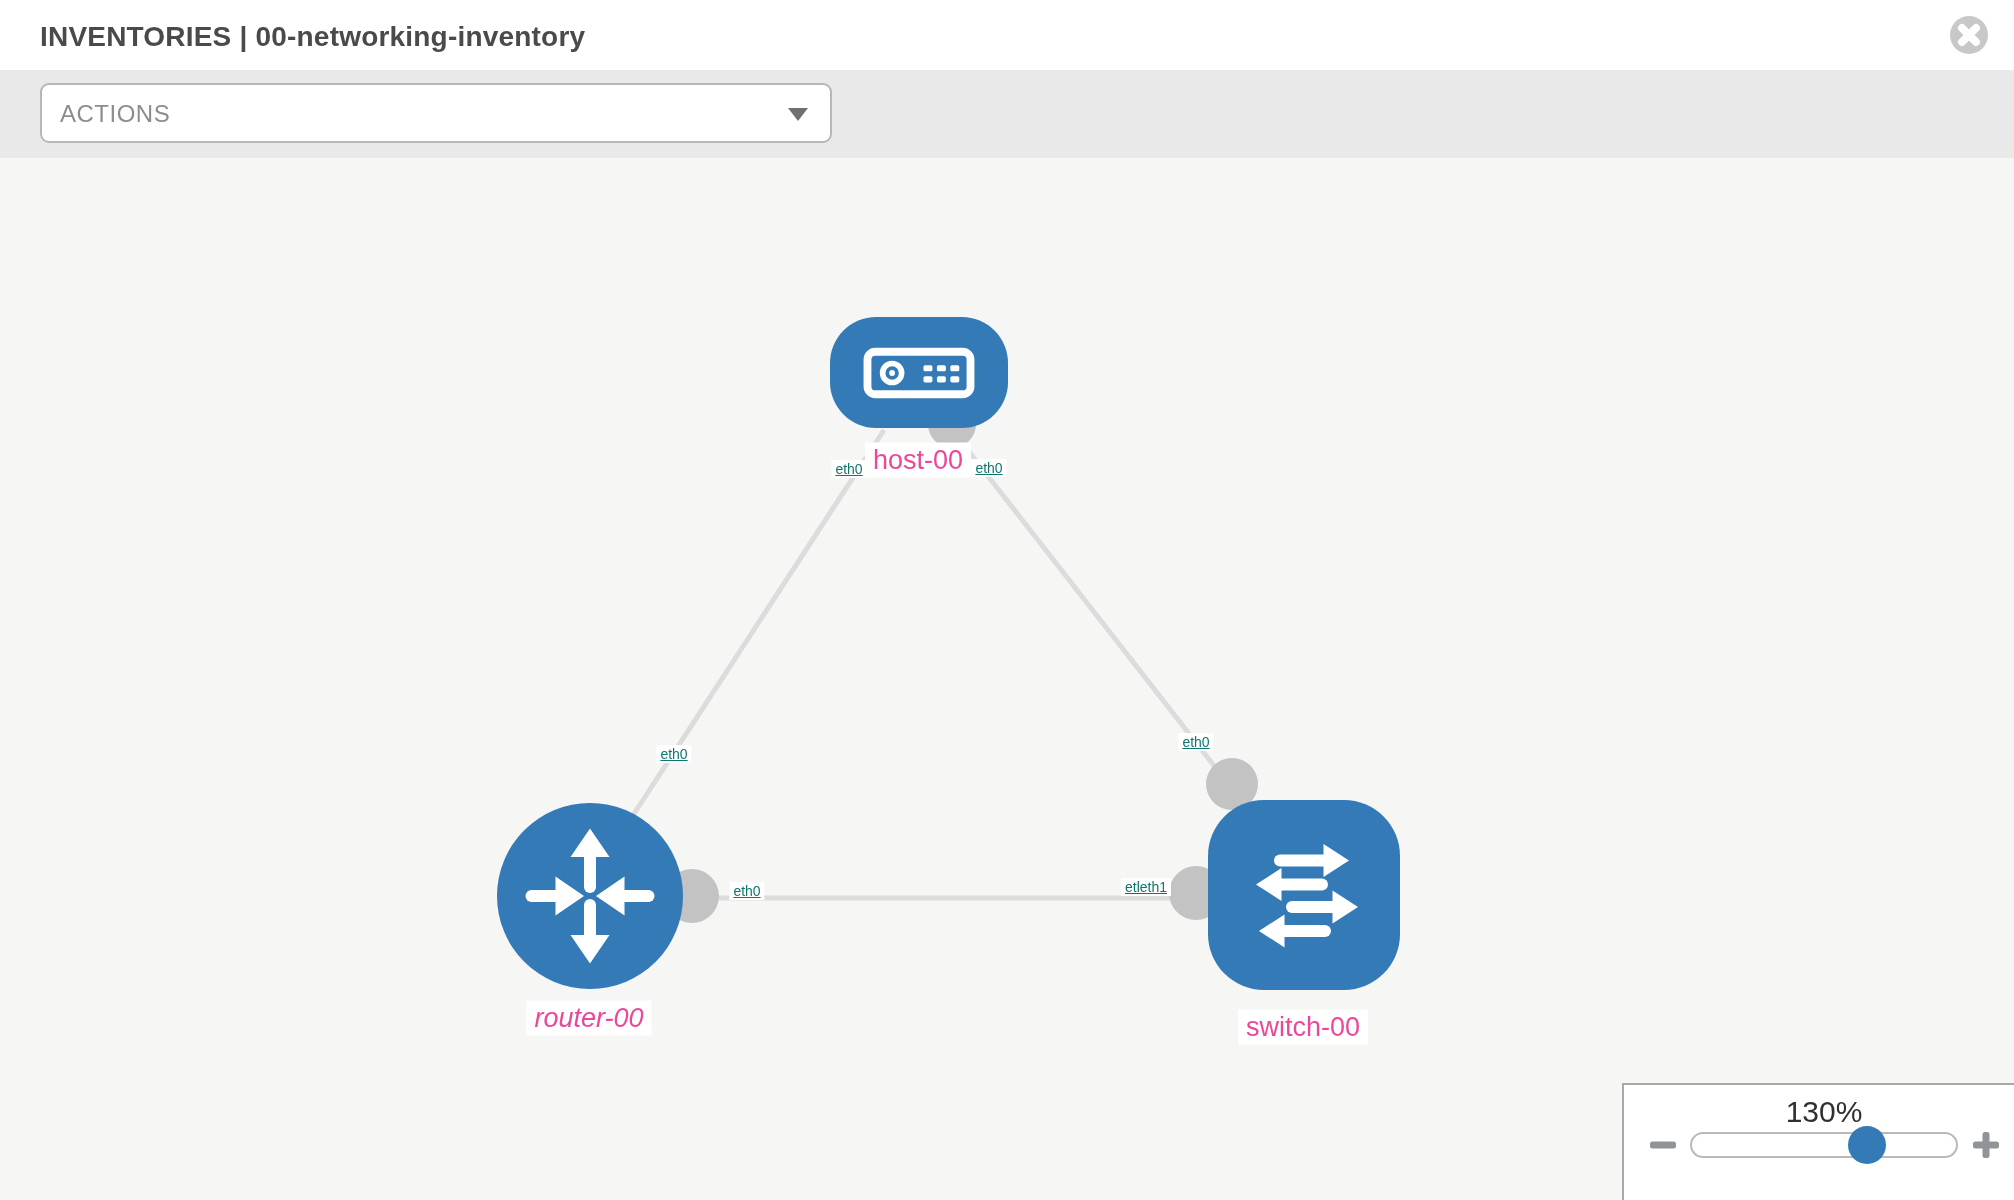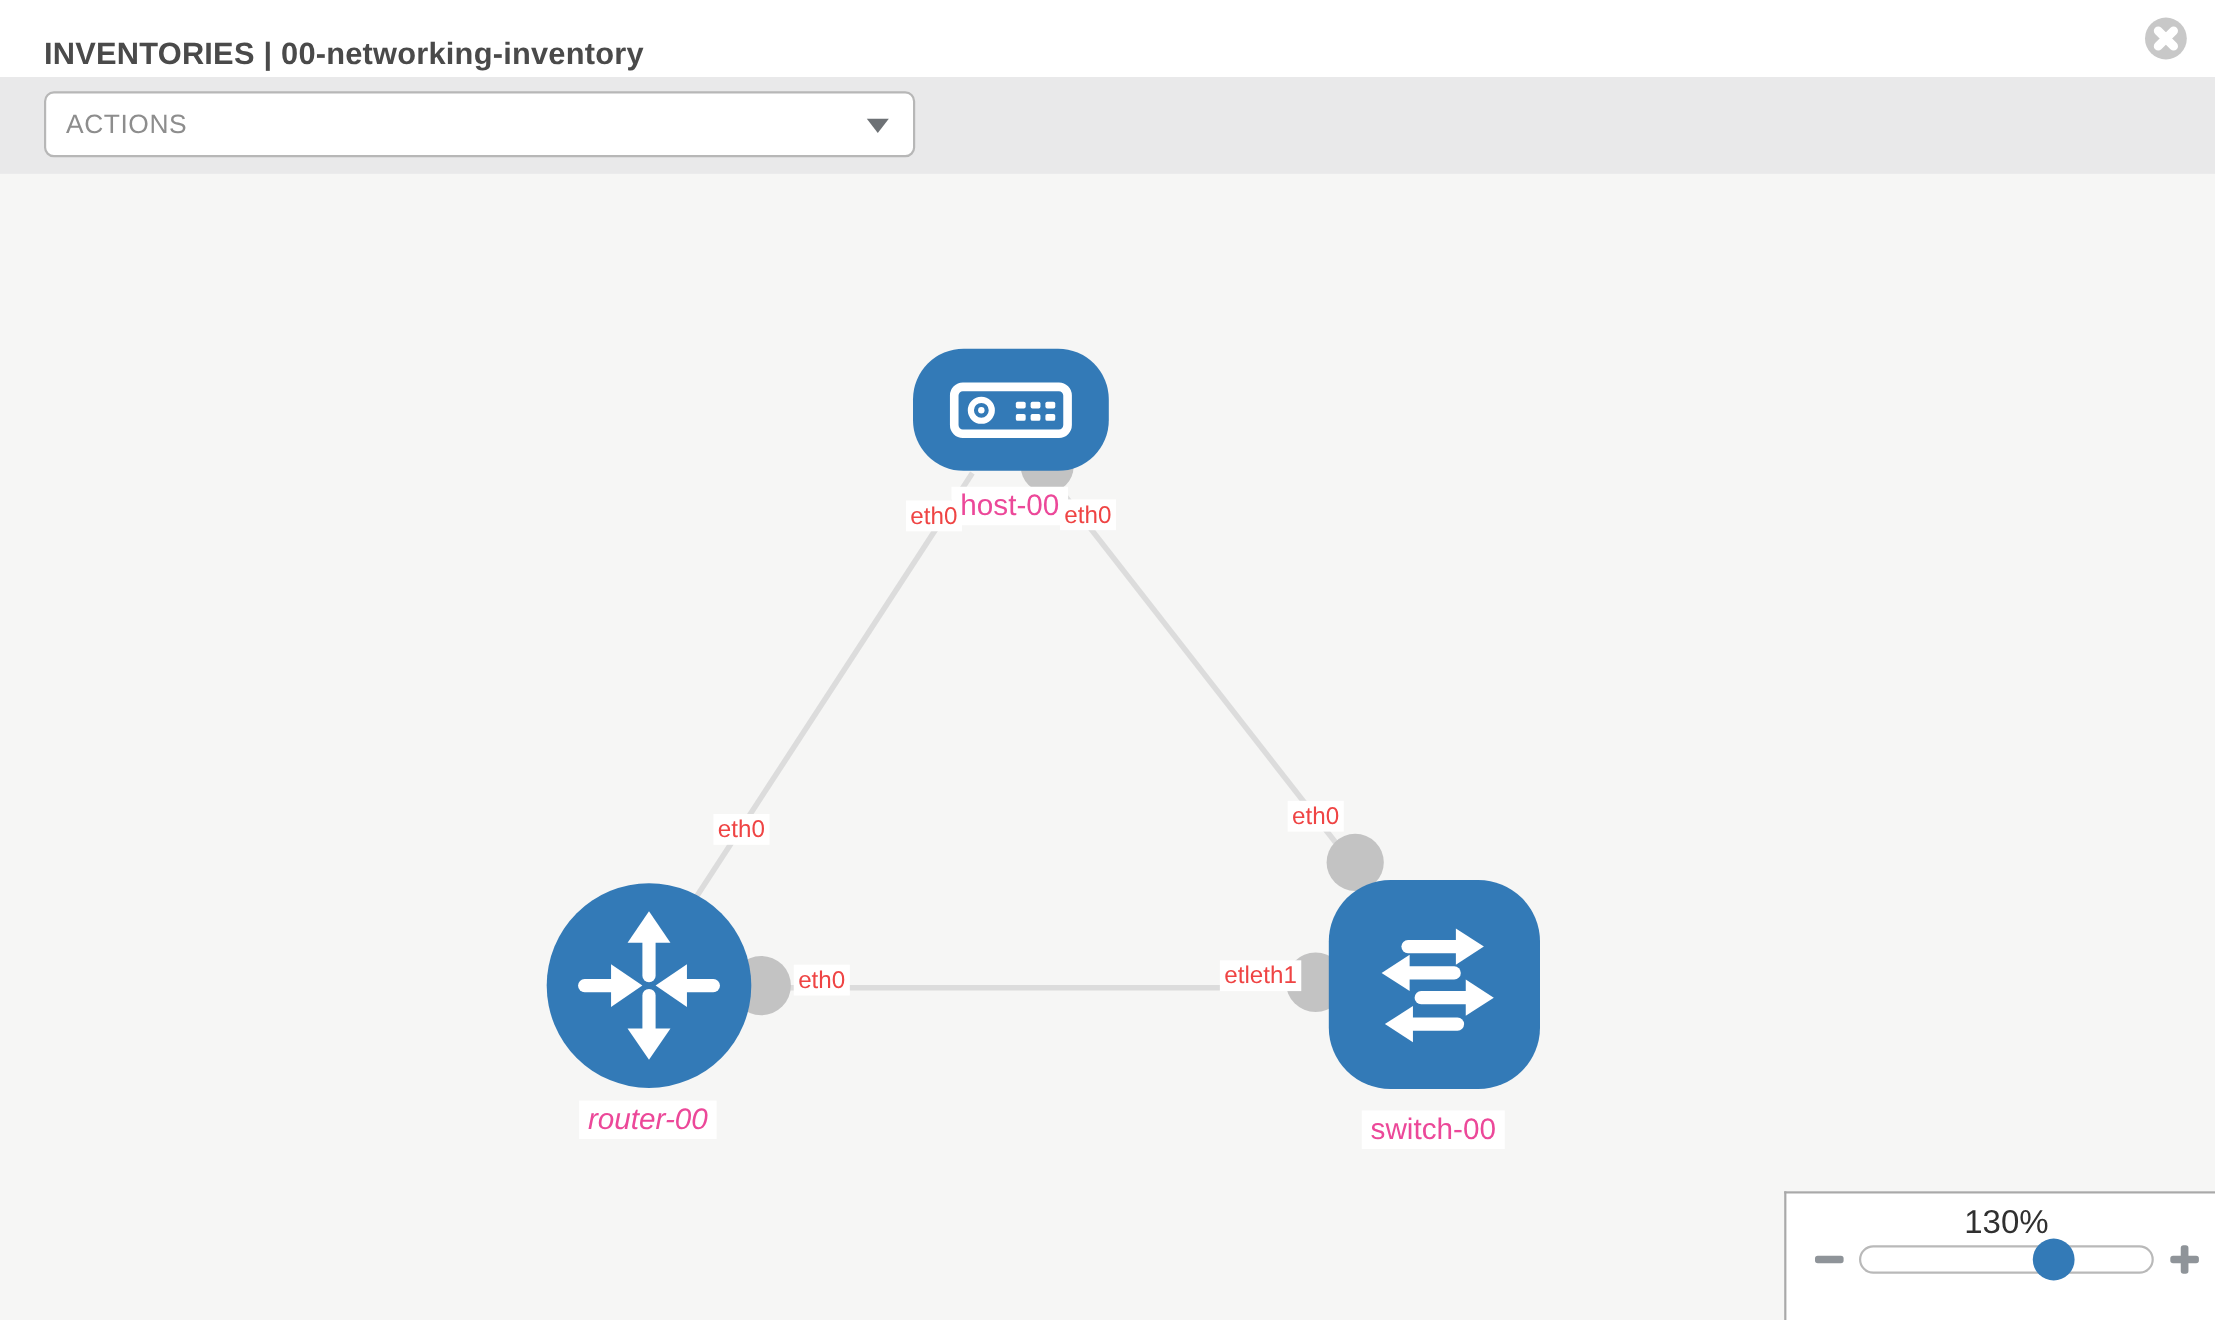--- a/index.html
+++ b/index.html
@@ -1,41 +1,41 @@
 <!DOCTYPE html>
 <html><head>
 <meta charset="utf-8">
 <style>
   * { margin:0; padding:0; box-sizing:border-box; }
   html,body { width:2014px; height:1200px; overflow:hidden;
     font-family:"Liberation Sans", sans-serif; background:#fff; }
   .header { position:absolute; left:0; top:0; width:2014px; height:70px; background:#ffffff; }
   .page-title { position:absolute; left:40px; top:0; height:70px; line-height:74px;
-    font-size:28px; font-weight:bold; color:#4a4a4a; letter-spacing:0.2px;margin-top:12px; }
+    font-size:28px; font-weight:bold; color:#4a4a4a; letter-spacing:0.2px; }
   .close-btn { position:absolute; right:26px; top:16px; width:38px; height:38px;
     border-radius:50%; background:#c8c8c8; cursor:pointer; }
   .toolbar { position:absolute; left:0; top:70px; width:2014px; height:109px;
     background:#e9e9ea; border-bottom:2px solid #cfcfcf; }
   .select-box { position:absolute; top:13px; height:60px; background:#ffffff;
     border:2px solid #b7b7b7; border-radius:9px; cursor:pointer; }
   .select-label { position:absolute; left:18px; top:0; height:56px; line-height:58px;
     font-size:24px; color:#8d8d8d; letter-spacing:0.5px; }
   .chevron { position:absolute; right:22px; top:23px; width:0; height:0;
     border-left:10px solid transparent; border-right:10px solid transparent;
     border-top:13px solid #6d7175; }
   .tool-icon { position:absolute; top:98px; width:40px; height:40px; cursor:pointer; }
   .canvas { position:absolute; left:0; top:158px; width:2014px; height:1042px;
     background:#f6f6f5; cursor:grab; }
   .links-svg { position:absolute; left:0; top:0; }
   .node { position:absolute; background:#337ab7; display:flex;
     align-items:center; justify-content:center; cursor:pointer; }
   .node-label { position:absolute; transform:translate(-50%,-50%); background:#ffffff;
     color:#ec4899; font-size:27px; padding:2px 8px; white-space:nowrap; }
   .iface-label { position:absolute; transform:translate(-50%,-50%); background:#ffffff;
-    color:#ef4444; font-size:22px; padding:1px 4px; white-space:nowrap; }
+    color:#0f766e; font-size:14px; padding:1px 4px; white-space:nowrap;text-decoration:underline; }
   .zoom-panel { position:absolute; left:1622px; top:1083px; width:392px; height:117px;
     background:#ffffff; border-top:2px solid #a9a9a9; border-left:2px solid #a9a9a9; }
   .zoom-level { position:absolute; left:66px; top:10px; width:268px; text-align:center;
     font-size:30px; color:#303030; }
   .zoom-track { position:absolute; left:66px; top:47px; width:268px; height:26px;
     border:2px solid #b9b9b9; border-radius:14px; background:#ffffff; cursor:pointer; }
   .zoom-thumb { position:absolute; left:156px; top:-8px; width:38px; height:38px;
     border-radius:50%; background:#337ab7; cursor:pointer; }
   .zoom-btn { position:absolute; top:46px; width:28px; height:28px; cursor:pointer; }
 </style>

